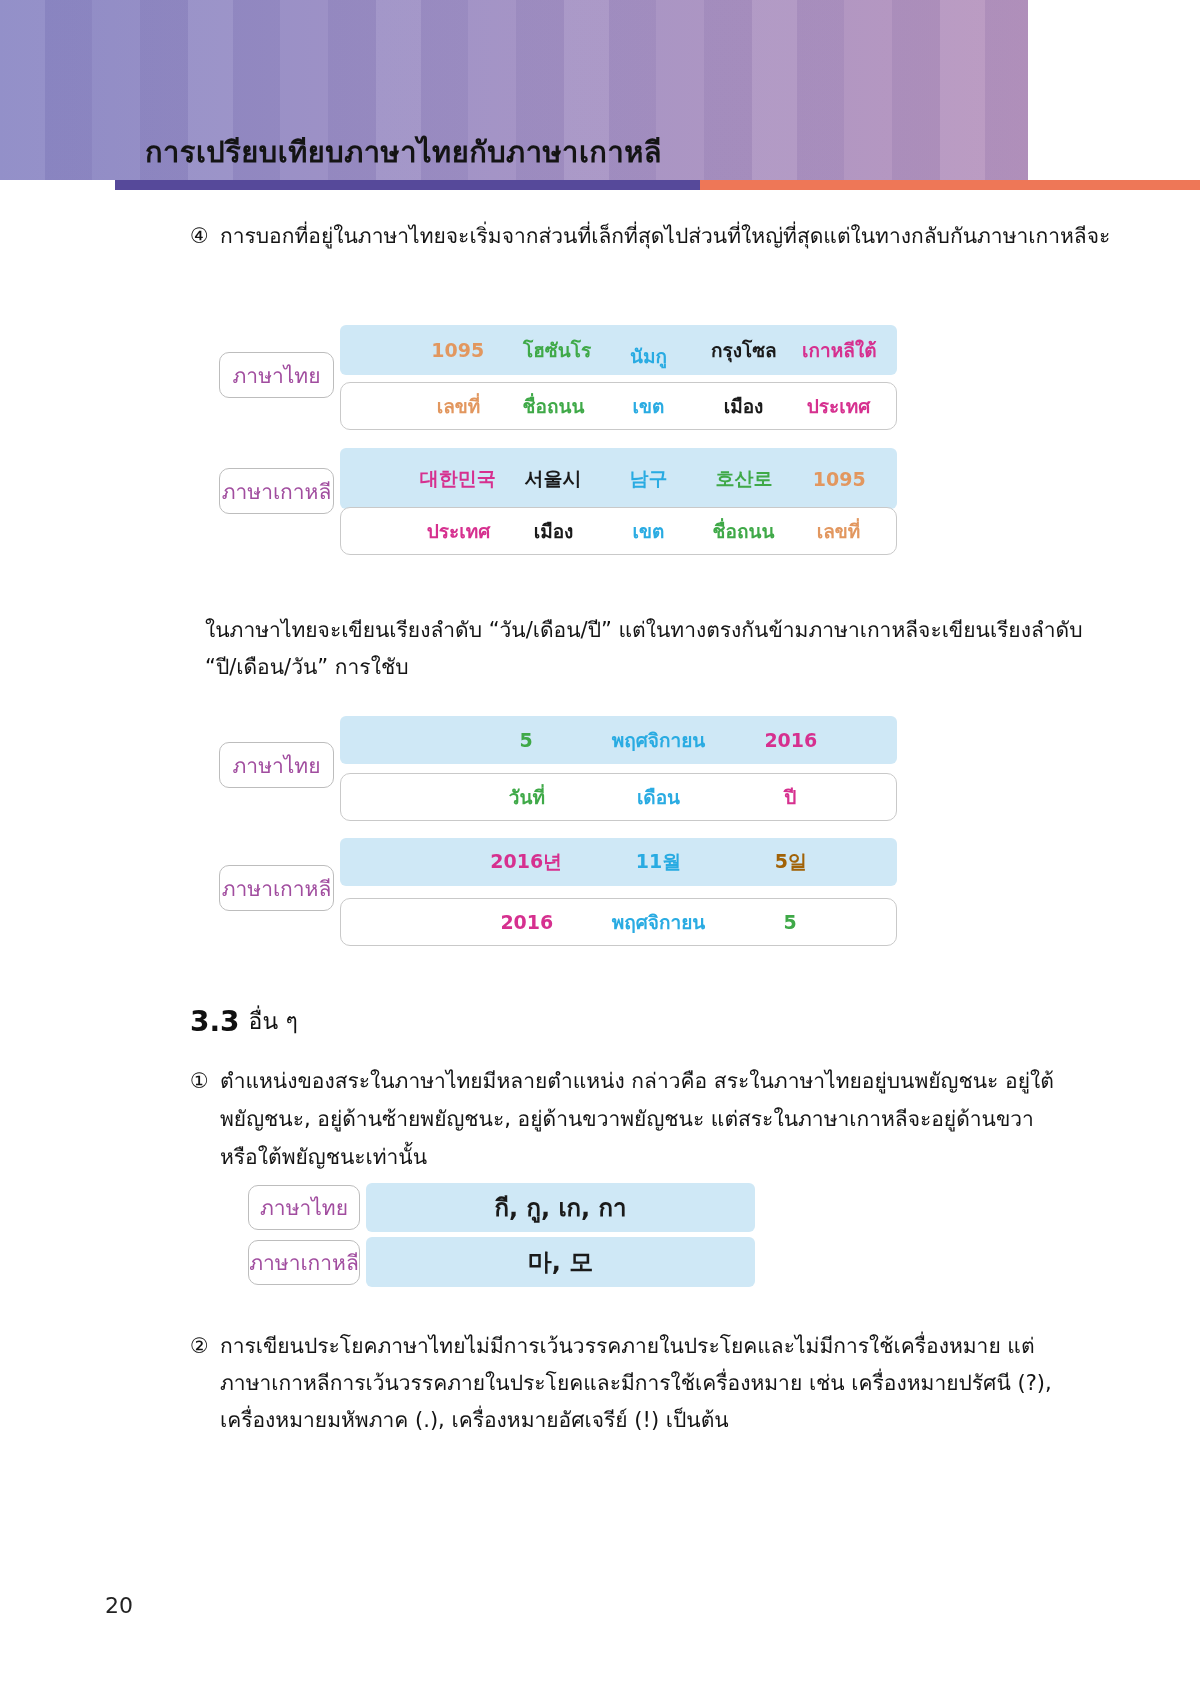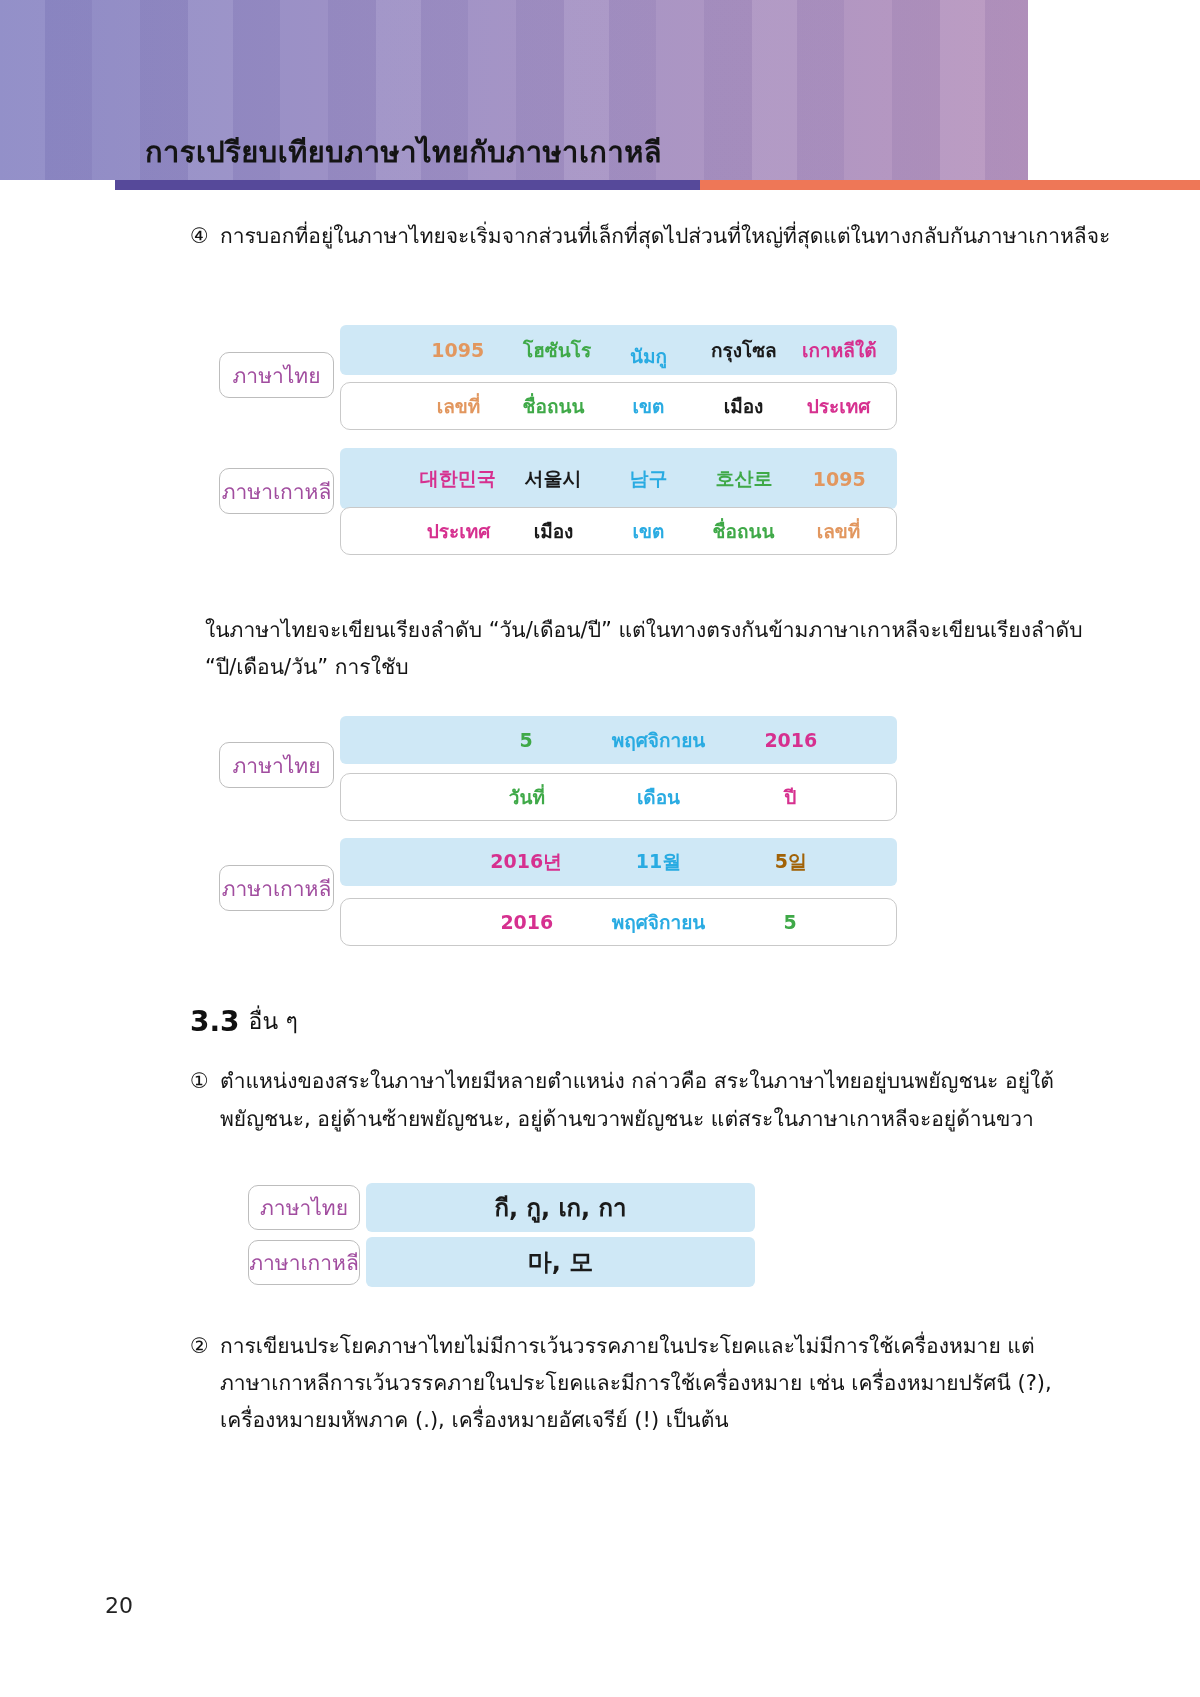--- a/index.html
+++ b/index.html
@@ -150,20 +150,21 @@
   </div>
 
   <div class="section-heading">
     <span class="sec-num">3.3</span>
     <span class="sec-title">อื่น ๆ</span>
   </div>
 
   <div class="para" style="top:1062px;line-height:38px">
     <div class="pline"><span class="marker">①</span><span>ตำแหน่งของสระในภาษาไทยมีหลายตำแหน่ง กล่าวคือ สระในภาษาไทยอยู่บนพยัญชนะ อยู่ใต้</span></div>
     <div class="pline indent">พยัญชนะ, อยู่ด้านซ้ายพยัญชนะ, อยู่ด้านขวาพยัญชนะ แต่สระในภาษาเกาหลีจะอยู่ด้านขวา</div>
+    <div class="pline indent">หรือใต้พยัญชนะเท่านั้น</div>
   </div>
 
   <div class="lang-label vowel" style="top:1185px">ภาษาไทย</div>
   <div class="vowel-row" style="top:1183px;height:49px">กี, กู, เก, กา</div>
   <div class="lang-label vowel" style="top:1240px">ภาษาเกาหลี</div>
   <div class="vowel-row" style="top:1237px;height:50px">마, 모</div>
 
   <div class="para" style="top:1328px">
     <div class="pline"><span class="marker">②</span><span>การเขียนประโยคภาษาไทยไม่มีการเว้นวรรคภายในประโยคและไม่มีการใช้เครื่องหมาย แต่</span></div>
     <div class="pline indent">ภาษาเกาหลีการเว้นวรรคภายในประโยคและมีการใช้เครื่องหมาย เช่น เครื่องหมายปรัศนี (?),</div>

